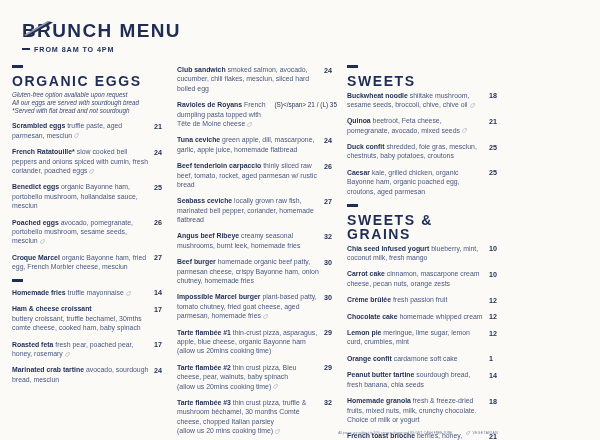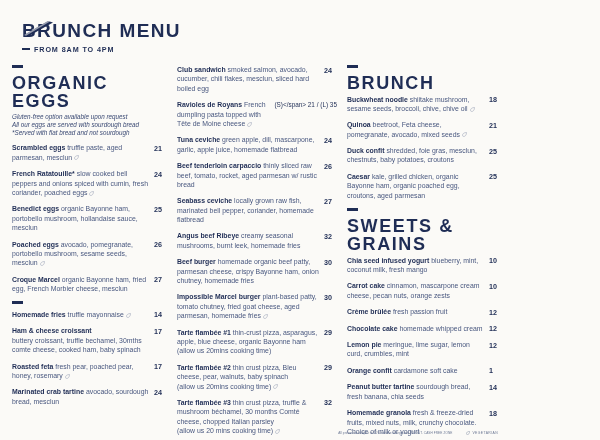--- a/index.html
+++ b/index.html
@@ -29,21 +29,21 @@
   }
 
   
   .columns { display: flex; gap: 10px; margin-top: 11px; padding-left: 2px; }
   .col { width: 190px; }
   .col.mid { width: 196px; }
   .col.right { width: 190px; }
 
   .sec-dash { width: 11px; height: 2.5px; background: #1f2d55; margin-bottom: 6px; }
   .sec-title {
-    font-size: 18px; font-weight: 700; letter-spacing: 1.6px;
+    font-size: 14px; font-weight: 700; letter-spacing: 1.6px;
     color: #1f2d55; line-height: 1; margin-bottom: 3px;
   }
   .sec-note {
     font-size: 6.3px; font-style: italic; color: #3b4a74;
     line-height: 1.32; margin-bottom: 6px;
   }
   .section + .section { margin-top: 8px; }
 
   
   .item { display: flex; align-items: flex-start; margin-bottom: 7px; }
@@ -199,21 +199,21 @@
             <div class="item-text"><span class="item-name">Tarte flambée #3</span><span class="item-desc"> thin crust pizza, truffle &amp; mushroom béchamel, 30 months Comté cheese, chopped Italian parsley<br>(allow us 20 mins cooking time)</span><svg viewBox="0 0 10 10" class="veg">
                 <path d="M9 1 C4 1 1 3.5 1 6.5 C1 8 2 9 3.5 9 C6.5 9 9 6 9 1 Z" fill="none" stroke="#48577f" stroke-width="1.1"></path>
               </svg></div>
             <div class="price">32</div>
           </div>
         </div>
       </div>
     <div class="col right">
         <div class="section">
           <div class="sec-dash"></div>
-          <div class="sec-title">BRUNCH</div>
+          <div class="sec-title">SWEETS</div>
           <div class="item">
             <div class="item-text"><span class="item-name">Buckwheat noodle</span><span class="item-desc"> shiitake mushroom, sesame seeds, broccoli, chive, chive oil</span><svg viewBox="0 0 10 10" class="veg">
                 <path d="M9 1 C4 1 1 3.5 1 6.5 C1 8 2 9 3.5 9 C6.5 9 9 6 9 1 Z" fill="none" stroke="#48577f" stroke-width="1.1"></path>
               </svg></div>
             <div class="price">18</div>
           </div>
           <div class="item">
             <div class="item-text"><span class="item-name">Quinoa</span><span class="item-desc"> beetroot, Feta cheese, pomegranate, avocado, mixed seeds</span><svg viewBox="0 0 10 10" class="veg">
                 <path d="M9 1 C4 1 1 3.5 1 6.5 C1 8 2 9 3.5 9 C6.5 9 9 6 9 1 Z" fill="none" stroke="#48577f" stroke-width="1.1"></path>
               </svg></div>

